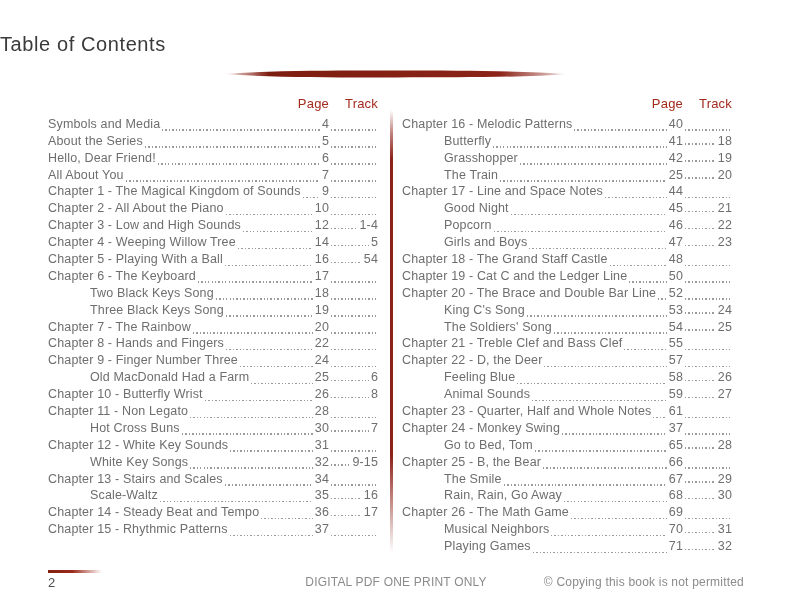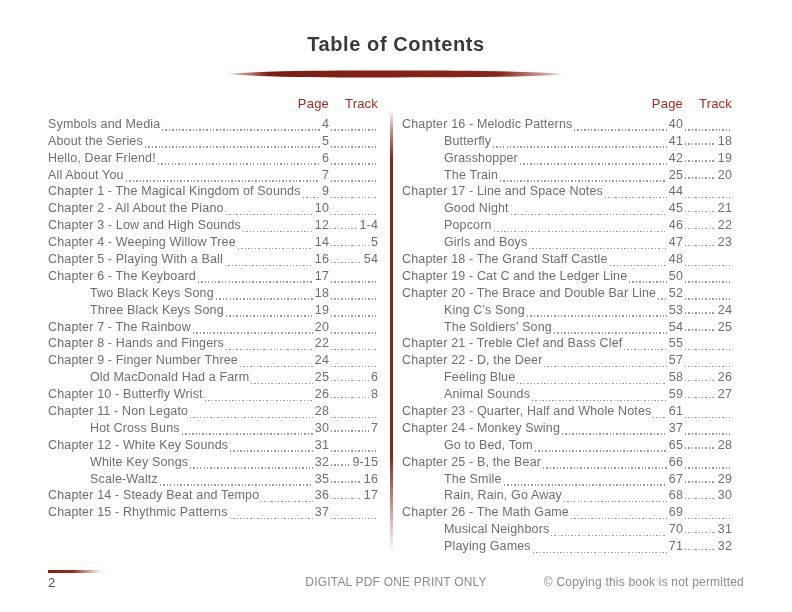--- a/index.html
+++ b/index.html
@@ -8,23 +8,23 @@
     width:792px;height:612px;
     margin:0 auto;
     background:#ffffff;
     font-family:"Liberation Sans", sans-serif;
     overflow:hidden;
     box-sizing:border-box;
   }
   .title{
     margin:0;
     padding-top:33px;
-    text-align:center;
+    text-align:left;
     font-size:20px;
-    font-weight:700;
+    font-weight:400;
     letter-spacing:0.6px;
     color:#3a3a3a;
   }
   .swoosh-wrap{ text-align:center; margin-top:9px; height:10px; }
   .columns{
     display:flex;
     align-items:stretch;
     padding:21px 52px 0 48px;
   }
   .col{ flex:1 1 0; min-width:0; }
@@ -305,20 +305,28 @@
         </div>
         <div class="row indent">
           <span class="lbl">White Key Songs</span>
           <span class="lead"></span>
           <span class="pg">32</span>
           <span class="rzone">
             <span class="lead"></span>
             <span class="trk">9-15</span>
           </span>
         </div>
+        <div class="row">
+          <span class="lbl">Chapter 13 - Stairs and Scales</span>
+          <span class="lead"></span>
+          <span class="pg">34</span>
+          <span class="rzone">
+            <span class="lead"></span>
+          </span>
+        </div>
         <div class="row indent">
           <span class="lbl">Scale-Waltz</span>
           <span class="lead"></span>
           <span class="pg">35</span>
           <span class="rzone">
             <span class="lead"></span>
             <span class="trk">16</span>
           </span>
         </div>
         <div class="row">

